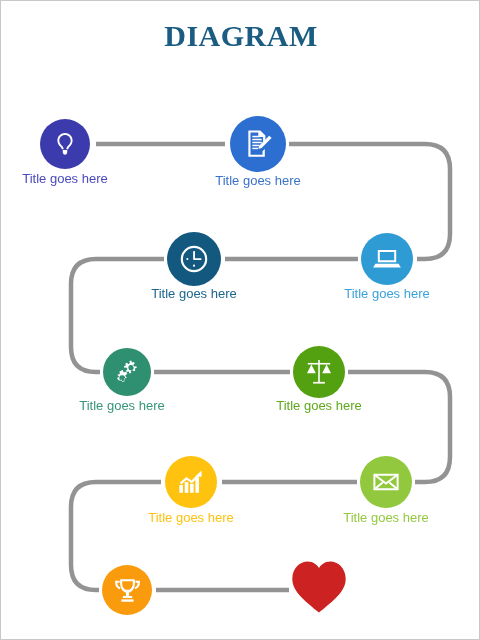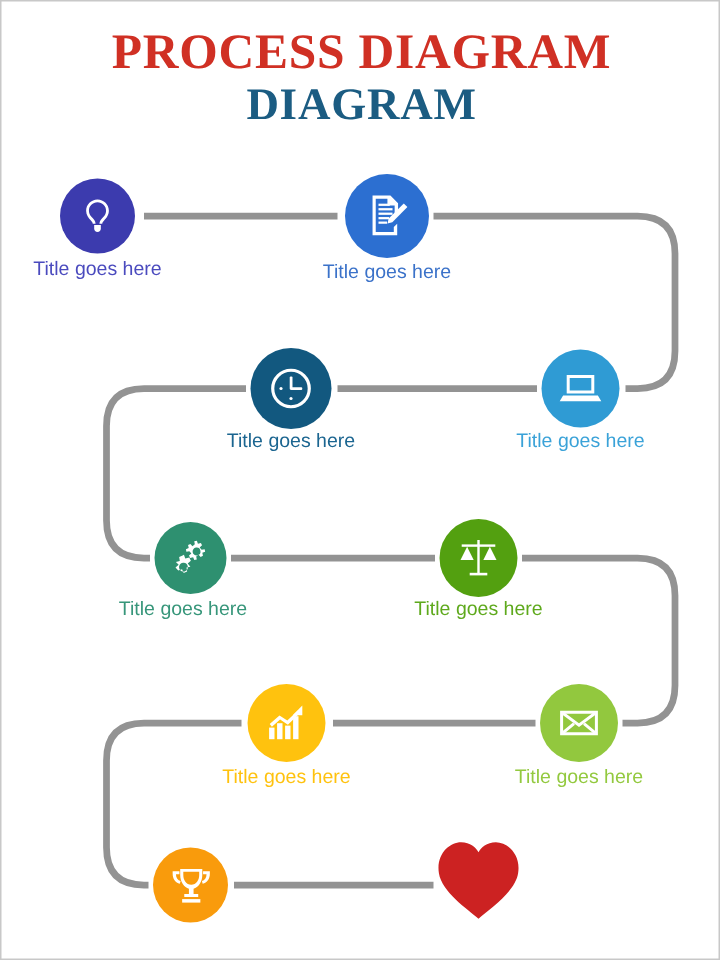--- a/index.html
+++ b/index.html
@@ -80,21 +80,20 @@
 
   
   #node-heart-shape { position: absolute; }
 </style>
 </head>
 <body>
 
 <div id="canvas">
 
   <div id="title-block">
-    <span id="title-line1">PROCESS DIAGRAM</span>
     <span id="title-line2">DIAGRAM</span>
   </div>
 
   <svg id="connectors" viewBox="0 0 480 640" xmlns="http://www.w3.org/2000/svg">
     <g fill="none" stroke="#939393" stroke-width="4.5" stroke-linecap="butt">
 
       <path d="M 95 143 L 224 143"></path>
 
       <path d="M 288 143 L 424 143 Q 449 143 449 168 L 449 233 Q 449 258 424 258 L 416 258"></path>
 

